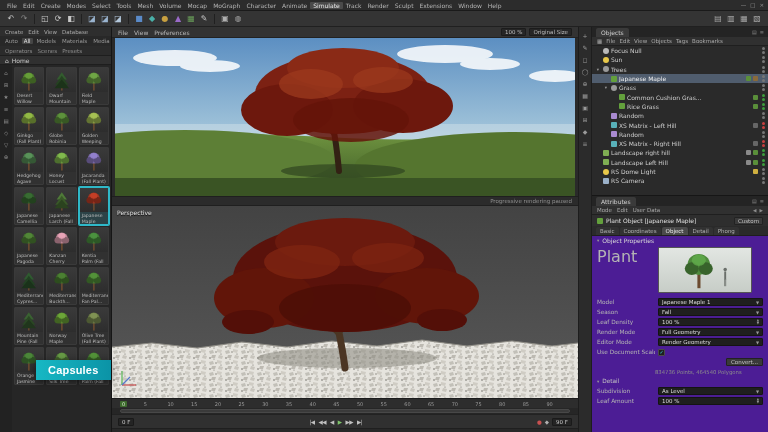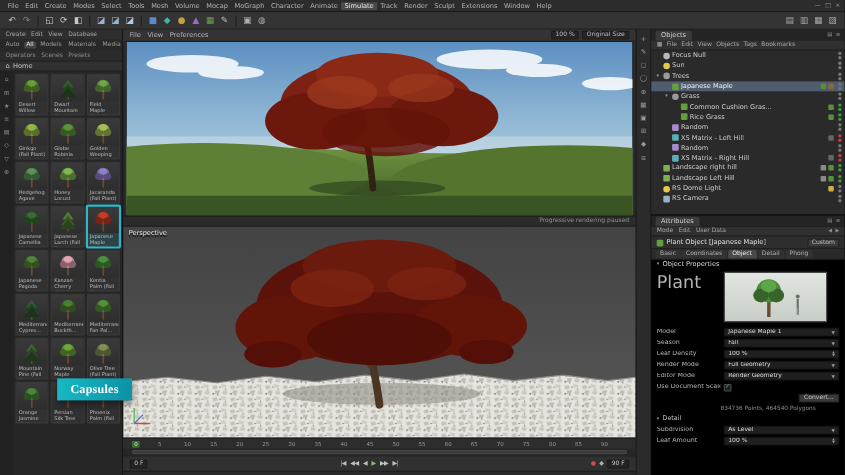--- a/index.html
+++ b/index.html
@@ -67,21 +67,21 @@
   .obj-row.selected{background:#505d6e;color:#f0f0f0;}
   .arr{width:6px;font-size:4.5px;color:#9a9a9a;text-align:center;flex:none;}
   .obj-ic{width:6px;height:6px;border-radius:1px;flex:none;}
   .obj-ic.circle{border-radius:50%;}
   .obj-label{white-space:nowrap;overflow:hidden;text-overflow:ellipsis;max-width:92px;}
   .obj-right{margin-left:auto;display:flex;align-items:center;gap:2px;}
   .tagsq{width:5px;height:5px;border-radius:1px;}
   .dots{display:flex;flex-direction:column;gap:1px;margin-left:2px;}
   .dot{width:3px;height:3px;border-radius:50%;}
   
-  .attr-panel{position:absolute;left:592px;top:195px;width:176px;height:237px;background:#000000;border-top:1px solid #161616;display:flex;flex-direction:column;}
+  .attr-panel{position:absolute;left:592px;top:195px;width:176px;height:237px;background:#4c1d95;border-top:1px solid #161616;display:flex;flex-direction:column;}
   .attr-menu{height:9px;display:flex;gap:5px;align-items:center;padding:0 5px;font-size:5.5px;color:#a8a8a8;background:#303030;border-bottom:1px solid #1f1f1f;}
   .attr-menu .nav{margin-left:auto;display:flex;gap:3px;font-size:4.5px;color:#8d8d8d;}
   .attr-obj{height:11px;display:flex;align-items:center;gap:3px;padding:0 5px;font-size:6px;color:#e0e0e0;background:#2e2e2e;}
   .attr-obj .oic{width:6px;height:6px;border-radius:1px;background:#63a03c;flex:none;}
   .custom{margin-left:auto;background:#3a3a3a;border:1px solid #222;padding:0 3px;font-size:5.5px;border-radius:1px;color:#c0c0c0;}
   .attr-tabs{height:10px;display:flex;gap:1px;padding:2px 4px 0;align-items:flex-end;font-size:5.5px;color:#b0b0b0;background:#2a2a2a;border-bottom:1px solid #1e1e1e;}
   .attr-tabs .t{padding:1px 4px;background:#323232;border-radius:2px 2px 0 0;}
   .attr-tabs .t.active{background:#4a4a4a;color:#ececec;}
   .attr-section{height:9px;display:flex;align-items:center;gap:3px;padding:0 5px;font-size:6px;color:#dadada;}
   .attr-body{flex:1;padding:0 5px;overflow:hidden;}
@@ -89,21 +89,21 @@
   .albl{width:58px;color:#b4b4b4;white-space:nowrap;overflow:hidden;flex:none;}
   .afield{flex:1;height:8px;background:#1f1f1f;border:1px solid #141414;border-radius:1px;display:flex;align-items:center;padding:0 3px;color:#dcdcdc;font-size:5.5px;overflow:hidden;}
   .caret{margin-left:auto;font-size:4px;color:#9a9a9a;}
   .spin{margin-left:auto;display:flex;flex-direction:column;font-size:3px;line-height:1;color:#9a9a9a;}
   .acheck{width:7px;height:7px;background:#1f1f1f;border:1px solid #4a4a4a;border-radius:1px;display:flex;align-items:center;justify-content:center;font-size:5px;color:#38c8d8;flex:none;}
   .abtn{margin-left:auto;background:#3a3a3a;border:1px solid #222;border-radius:1px;padding:0 4px;font-size:5.5px;color:#c4c4c4;height:8px;display:flex;align-items:center;}
   .ainfo{font-size:5.3px;color:#8c8c8c;height:9px;display:flex;align-items:center;padding-left:58px;white-space:nowrap;overflow:hidden;}
   .preview-row{display:flex;gap:3px;padding:2px 0;height:52px;}
   .preview-box{width:94px;height:46px;background:linear-gradient(#e2e6e2,#c7cdc7);border:1px solid #555;border-radius:1px;display:flex;align-items:flex-end;justify-content:center;gap:6px;padding-bottom:1px;}
   
-  .badge-capsules{position:absolute;left:36px;top:344px;padding:4px 12px;background:linear-gradient(90deg,#17b8c4,#0b93a6);color:#fff;font-size:11px;font-weight:700;font-family:Liberation Serif, serif;box-shadow:0 2px 6px rgba(0,0,0,.5);letter-spacing:.2px;margin-left:16px;}
+  .badge-capsules{position:absolute;left:36px;top:360px;padding:4px 12px;background:linear-gradient(90deg,#17b8c4,#0b93a6);color:#fff;font-size:11px;font-weight:700;font-family:Liberation Sans, sans-serif;box-shadow:0 2px 6px rgba(0,0,0,.5);letter-spacing:.2px;}
   .badge-title{position:absolute;left:36px;top:377px;padding:4px 10px;background:#ffffff;color:#101010;font-size:11.5px;font-weight:700;font-family:"Liberation Sans",sans-serif;box-shadow:0 2px 6px rgba(0,0,0,.4);}
 </style>
 </head>
 <body>
 
 <div class="app">
 
   <div class="menubar" id="menubar">
       <span class="mi">File</span>
       <span class="mi">Edit</span>

